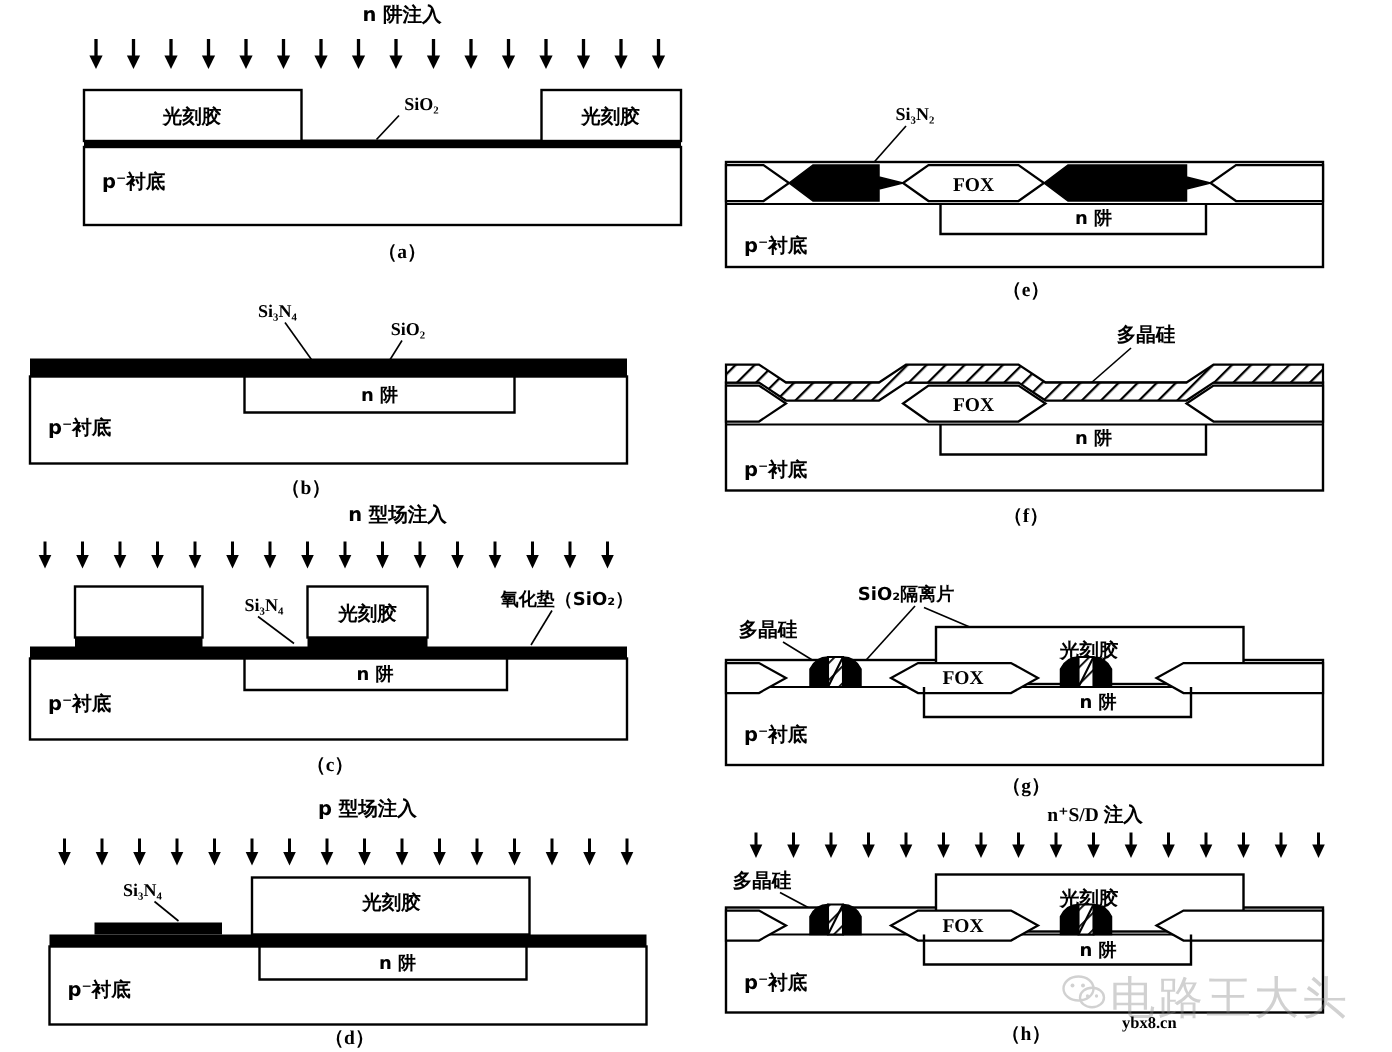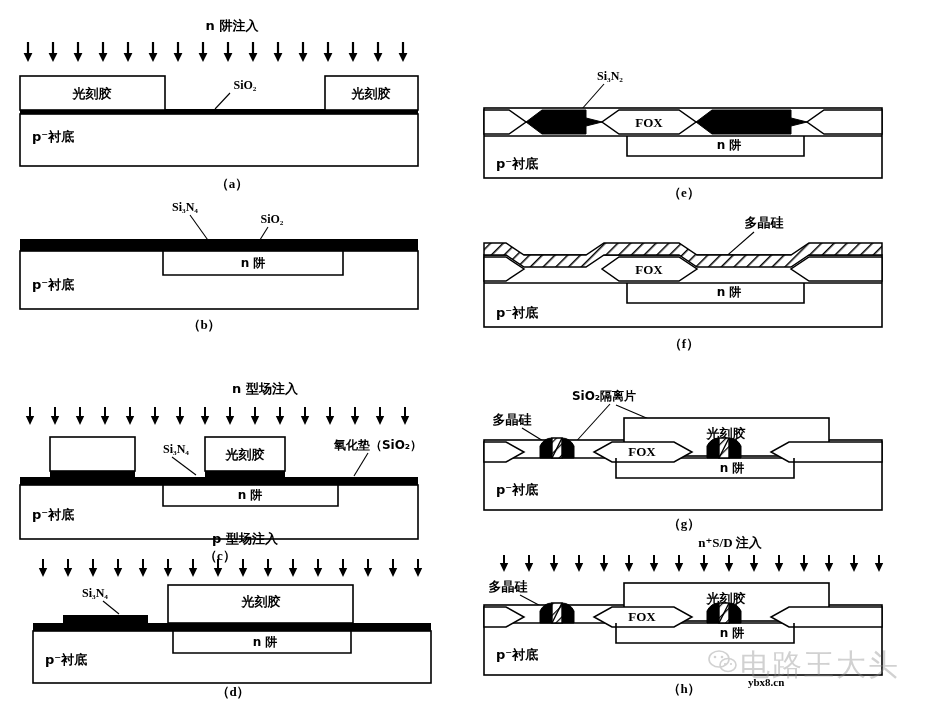--- a/index.html
+++ b/index.html
@@ -60,21 +60,21 @@
     font-weight: bold;
     color: #000000;
     white-space: nowrap;
   }
 </style>
 </head>
 <body>
 
 <div id="page">
 
-  <div class="panel" style="left:0px; top:16px; width:464px; height:180px;">
+  <div class="panel" style="left:0px; top:0px; width:464px; height:180px;padding-left:36px;">
     <svg width="464" height="180" viewBox="0 0 464 180">
       <text class="cn" x="232" y="14" text-anchor="middle" font-size="13">n 阱注入</text>
 
       <g fill="#000000">
         <g transform="translate(28,26)">
             <line x1="0" y1="0" x2="0" y2="14" stroke="#000" stroke-width="2.2"></line>
             <polygon points="-4.4,11 4.4,11 0,20"></polygon>
           </g>
         <g transform="translate(53,26)">
             <line x1="0" y1="0" x2="0" y2="14" stroke="#000" stroke-width="2.2"></line>
@@ -169,21 +169,21 @@
 
       <path d="M 163 66 L 163 90 L 343 90 L 343 66" fill="none" stroke="#000" stroke-width="1.6"></path>
 
       <text class="cn" x="253" y="82" text-anchor="middle" font-size="12">n 阱</text>
       <text class="cn" x="32" y="104" font-size="13">p⁻衬底</text>
 
       <text class="caption" x="204" y="144" text-anchor="middle" font-size="13">（b）</text>
     </svg>
   </div>
 
-  <div class="panel" style="left:0px; top:333px; width:464px; height:190px;margin-top:46px;">
+  <div class="panel" style="left:0px; top:333px; width:464px; height:190px;">
     <svg width="464" height="190" viewBox="0 0 464 190">
       <text class="cn" x="265" y="14" text-anchor="middle" font-size="13">n 型场注入</text>
 
       <g fill="#000000">
         <g transform="translate(30,28)">
             <line x1="0" y1="0" x2="0" y2="12" stroke="#000" stroke-width="2"></line>
             <polygon points="-4.2,9 4.2,9 0,18"></polygon>
           </g>
         <g transform="translate(55,28)">
             <line x1="0" y1="0" x2="0" y2="12" stroke="#000" stroke-width="2"></line>

